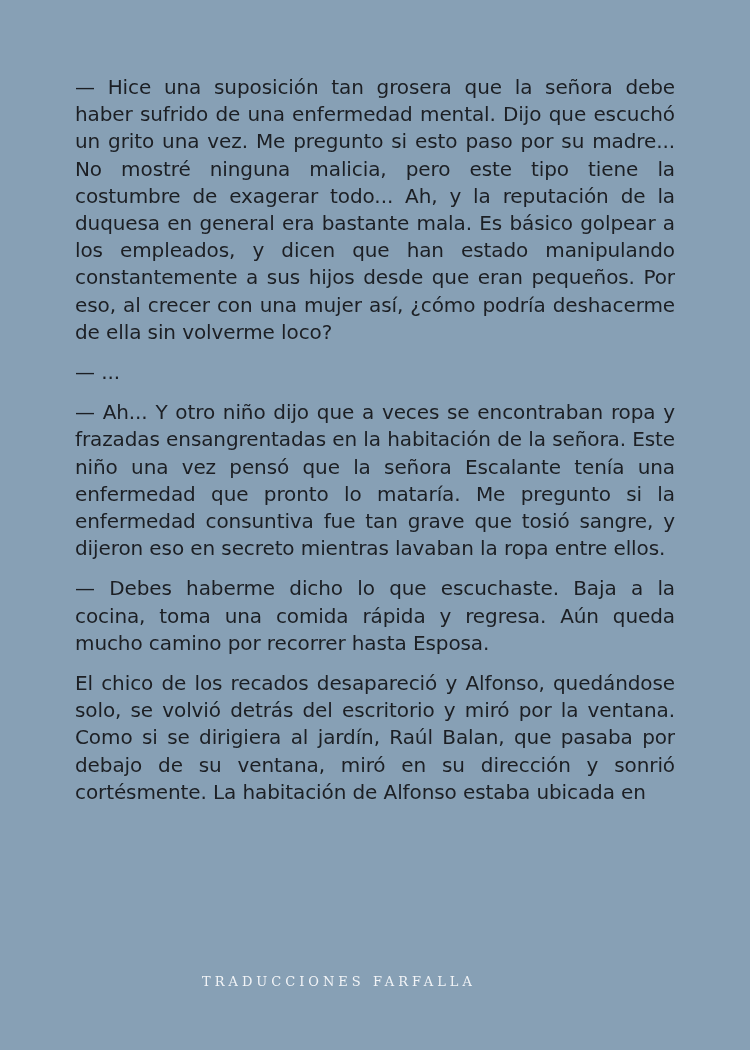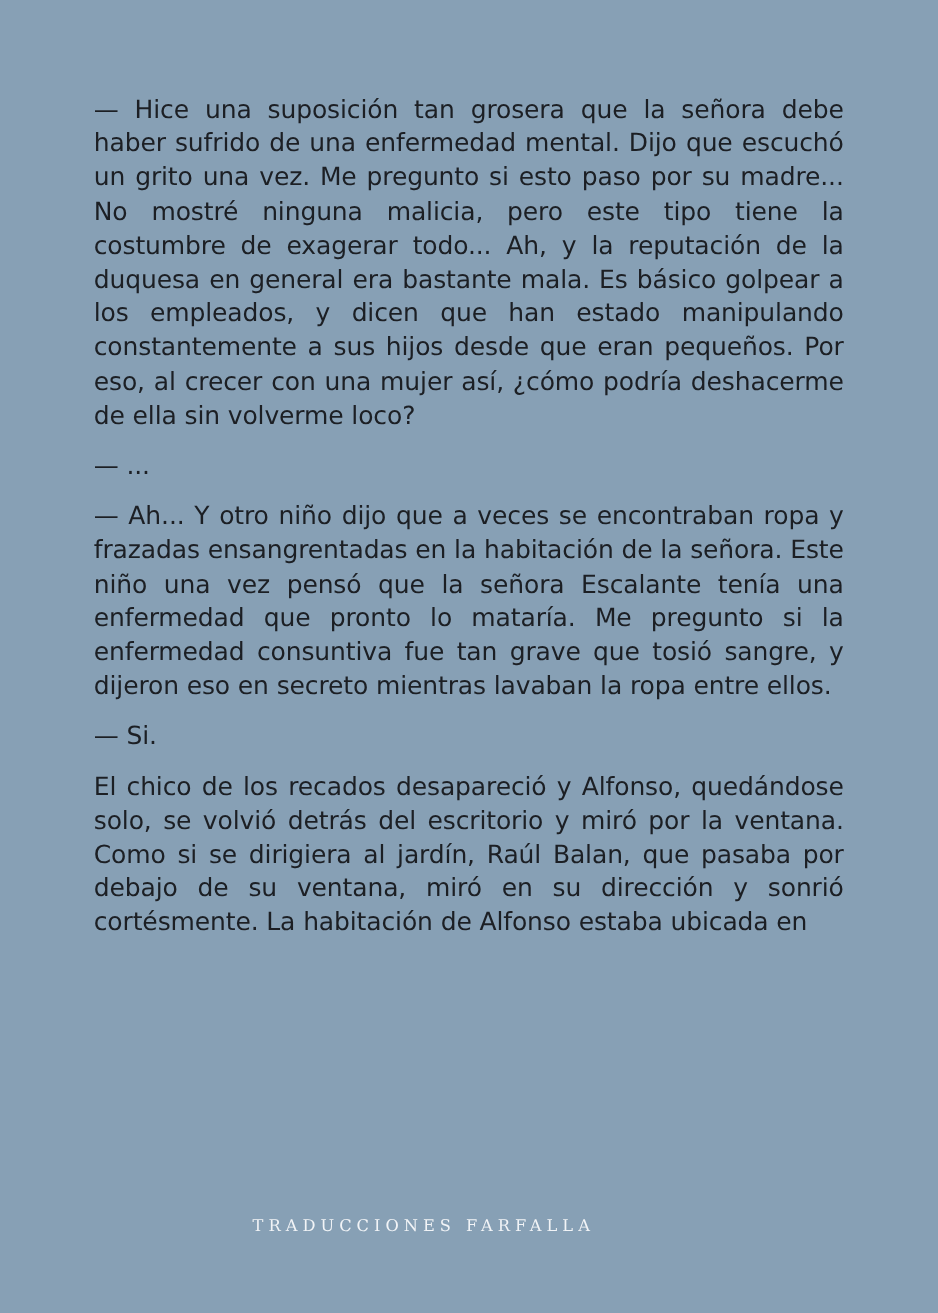--- a/index.html
+++ b/index.html
@@ -40,17 +40,17 @@
       letter-spacing: 4px;
     }
   </style>
 </head>
 <body>
 
 <div class="page-body">
   <p class="para">— Hice una suposición tan grosera que la señora debe haber sufrido de una enfermedad mental. Dijo que escuchó un grito una vez. Me pregunto si esto paso por su madre... No mostré ninguna malicia, pero este tipo tiene la costumbre de exagerar todo... Ah, y la reputación de la duquesa en general era bastante mala. Es básico golpear a los empleados, y dicen que han estado manipulando constantemente a sus hijos desde que eran pequeños. Por eso, al crecer con una mujer así, ¿cómo podría deshacerme de ella sin volverme loco?</p>
   <p class="para">— ...</p>
   <p class="para">— Ah... Y otro niño dijo que a veces se encontraban ropa y frazadas ensangrentadas en la habitación de la señora. Este niño una vez pensó que la señora Escalante tenía una enfermedad que pronto lo mataría. Me pregunto si la enfermedad consuntiva fue tan grave que tosió sangre, y dijeron eso en secreto mientras lavaban la ropa entre ellos.</p>
-  <p class="para">— Si.</p>
+  <p class="para">— Debes haberme dicho lo que escuchaste. Baja a la cocina, toma una comida rápida y regresa. Aún queda mucho camino por recorrer hasta Esposa.</p>
   <p class="para">El chico de los recados desapareció y Alfonso, quedándose solo, se volvió detrás del escritorio y miró por la ventana. Como si se dirigiera al jardín, Raúl Balan, que pasaba por debajo de su ventana, miró en su dirección y sonrió cortésmente. La habitación de Alfonso estaba ubicada en</p>
 </div>
 
 <div class="footer">TRADUCCIONES FARFALLA</div>
 
 </body></html>

